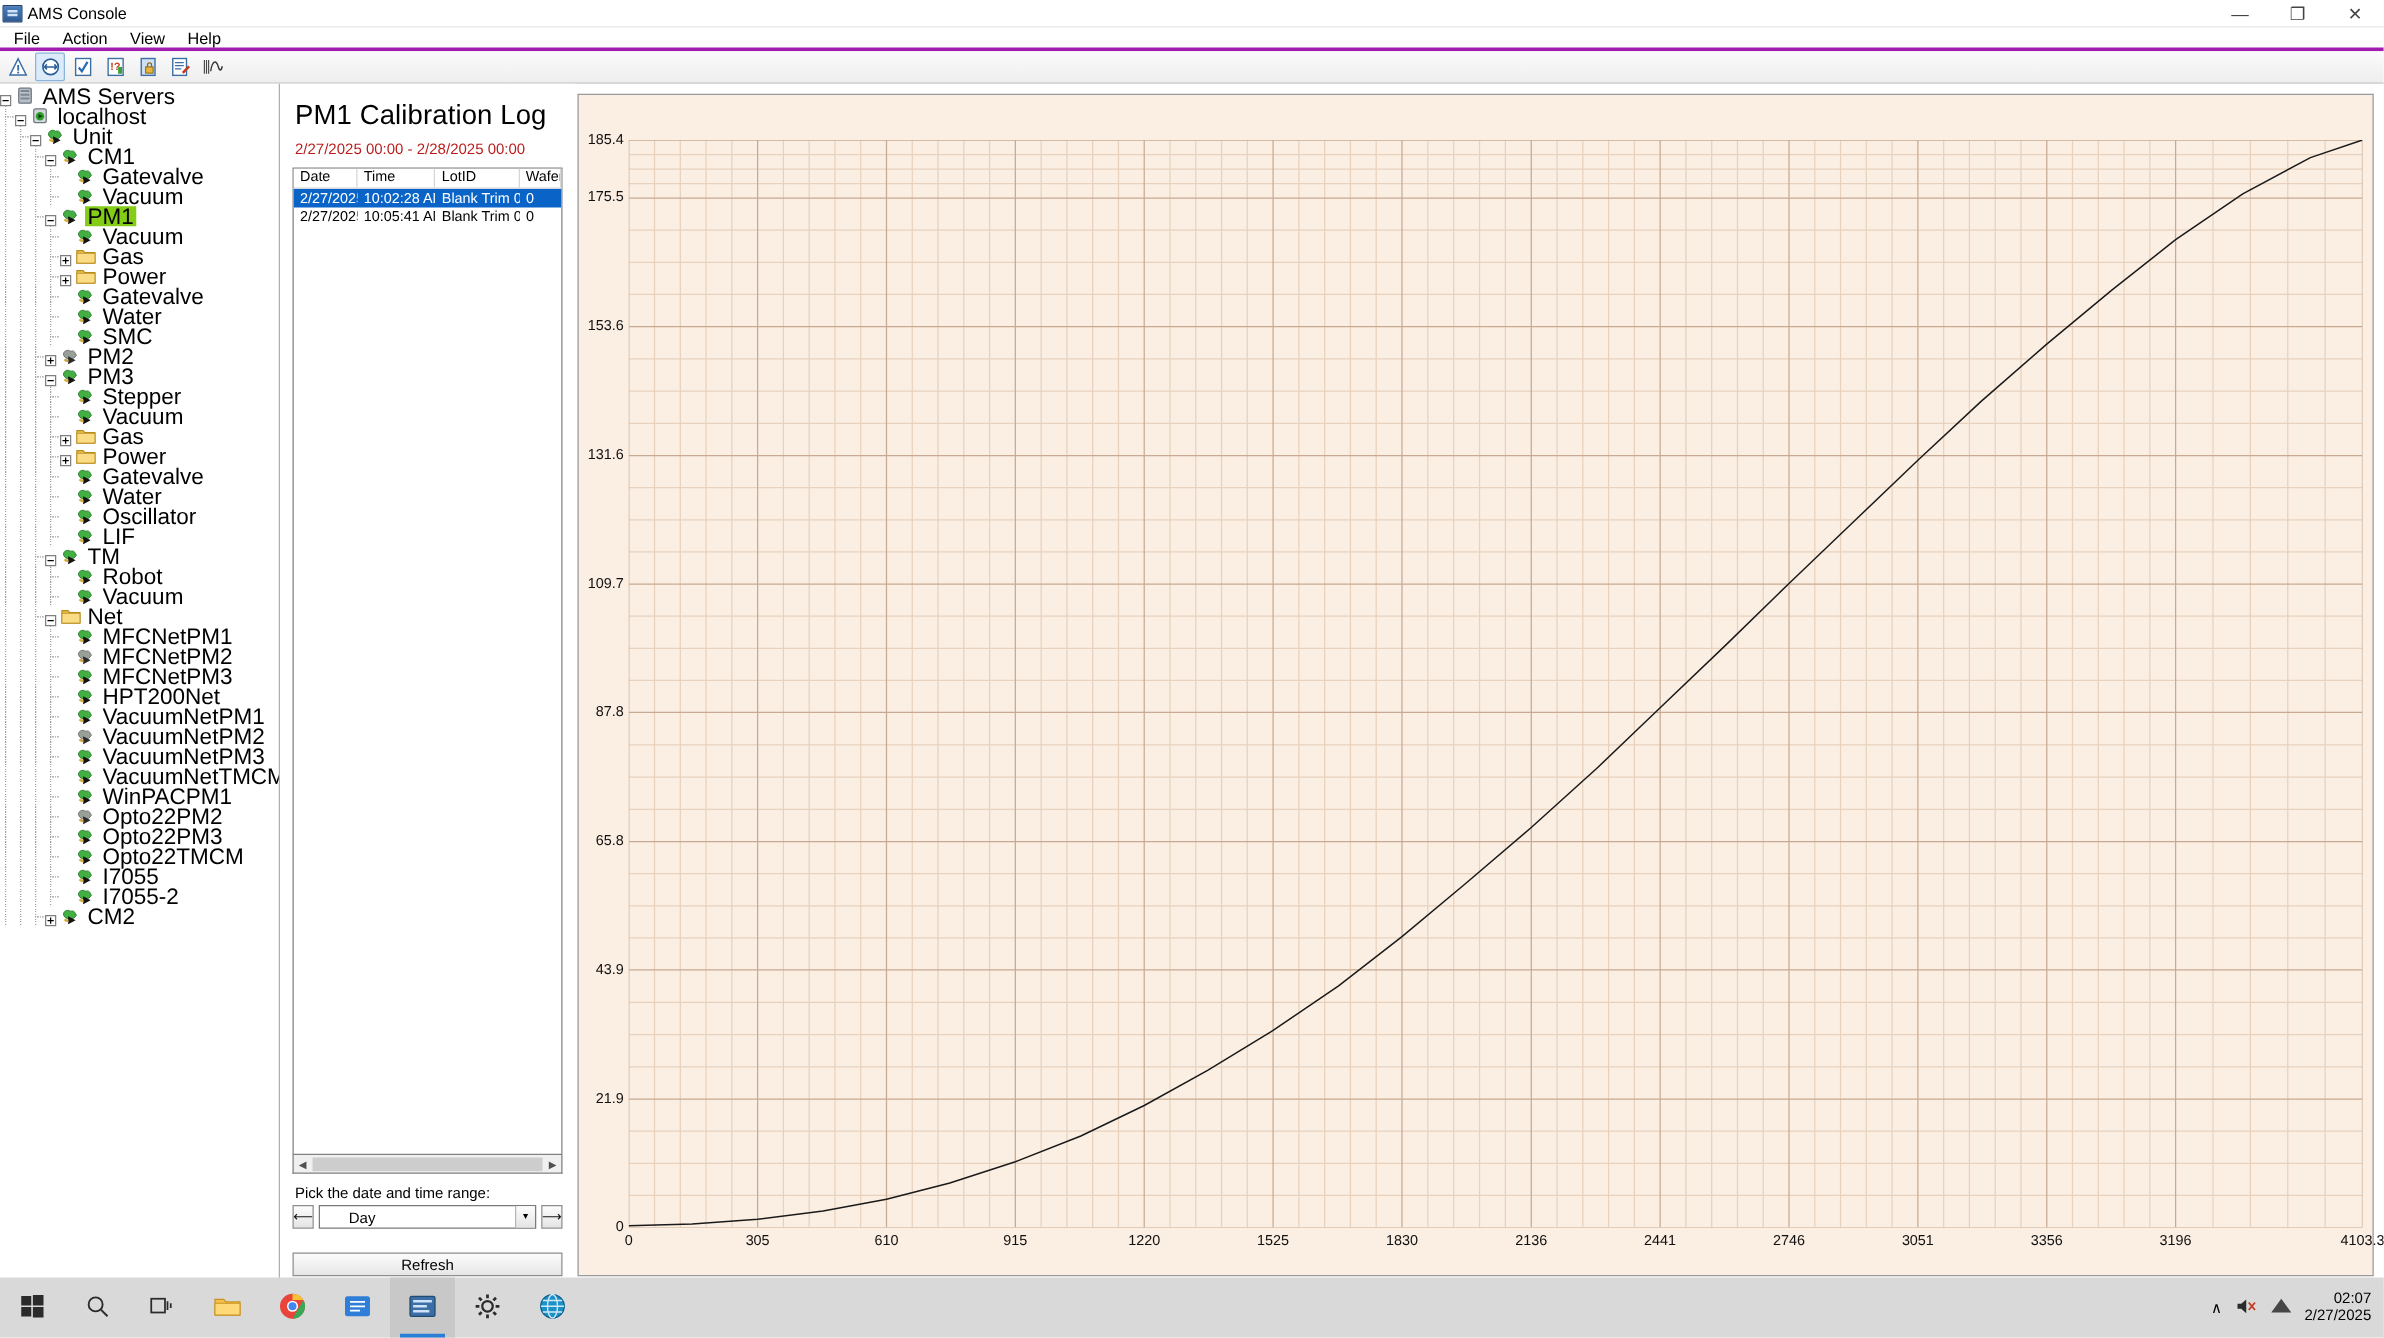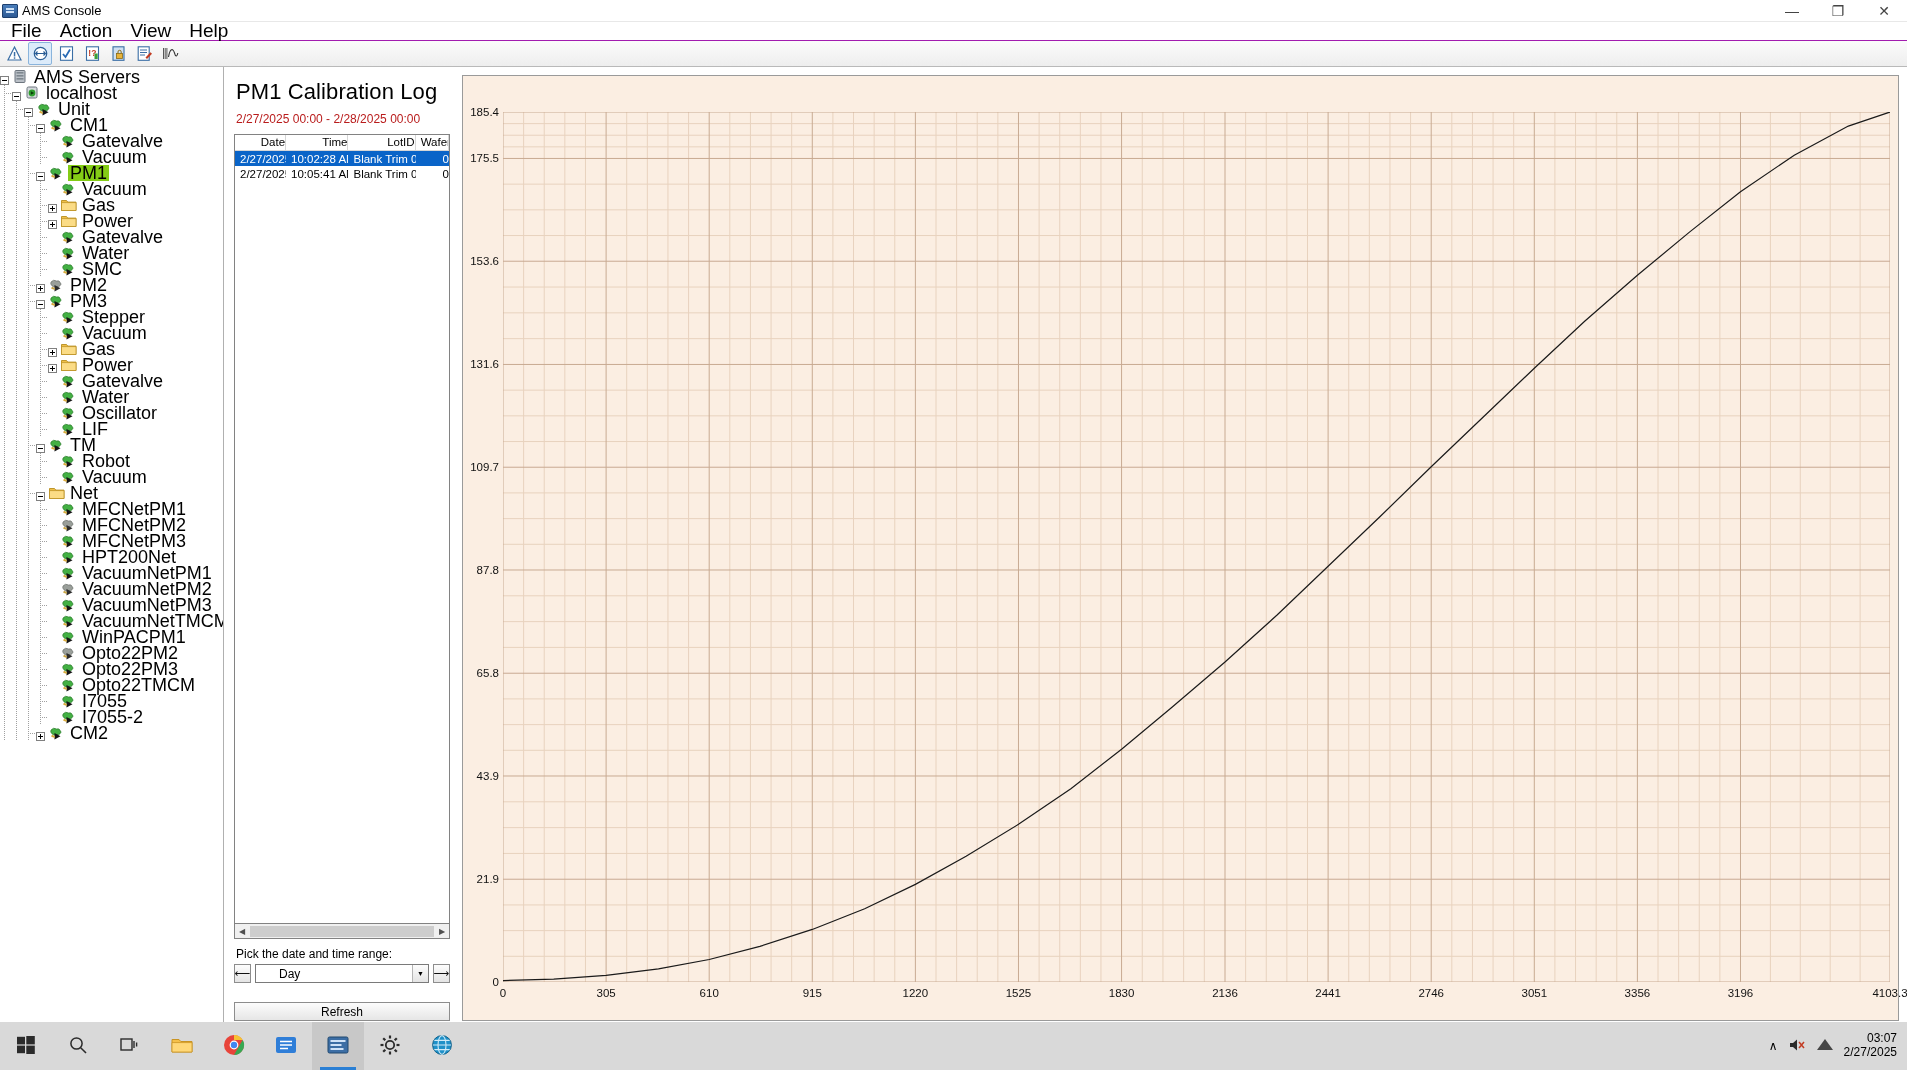--- a/index.html
+++ b/index.html
@@ -25,21 +25,21 @@
   }
   .titlebar .ttl { font-size:13px; color:#000; }
   .wctrls { position:absolute; right:0; top:0; height:22px; display:flex; }
   .wctrls div {
     width:46px; height:22px; display:flex; align-items:center; justify-content:center;
     font-size:14px; color:#444;
   }
   
   .menubar {
     height:19px; background:#ffffff; display:flex; align-items:center;
-    padding-left:2px; border-bottom:1px solid #a21caf; font-size:19px;text-align:center;
+    padding-left:2px; border-bottom:3px solid #a21caf; font-size:13px;text-align:center;
   }
   .menubar span { padding:1px 9px; cursor:default; }
   
   .toolbar {
     height:26px; background:linear-gradient(#fbfbfb,#eeeeee);
     border-bottom:1px solid #b9b9b9; display:flex; align-items:center; padding-left:2px; gap:2px;
   }
   .tbtn {
     width:24px; height:23px; display:flex; align-items:center; justify-content:center;
     border:1px solid transparent; border-radius:2px;
@@ -81,21 +81,21 @@
     background:repeating-linear-gradient(#a0a0a0 0 1px, transparent 1px 2px);
   }
   .tico { width:18px; height:16px; flex:none; margin-right:2px; position:relative; }
   
   .detail {
     width:236px; flex:none; background:#ffffff; padding:8px 10px 0 10px;
     display:flex; flex-direction:column;
   }
   .d-title { font-size:22px; font-weight:400; color:#000; margin:4px 0 7px 2px; letter-spacing:0.1px; }
   .d-range { font-size:12px; color:#b91c1c; margin:0 0 8px 2px; }
-  .lvwrap { border:1px solid #828282; background:#fff; flex:1; display:flex; flex-direction:column; min-height:0;text-align:right; }
+  .lvwrap { border:1px solid #828282; background:#fff; flex:1; display:flex; flex-direction:column; min-height:0; }
   .lvhead { display:flex; height:16px; border-bottom:1px solid #d6d6d6; background:#fff; flex:none; }
   .lvhead div {
     font-size:11.5px; padding:1px 0 0 5px; border-right:1px solid #d6d6d6; overflow:hidden;
     white-space:nowrap;
   }
   .lvbody { flex:1; overflow:hidden; }
   .lvrow { display:flex; height:15px; font-size:11.5px; align-items:center; }
   .lvrow.sel { background:#0a64c8; color:#fff; }
   .lvrow div { padding-left:5px; overflow:hidden; white-space:nowrap; }
   .c-date { width:62px; } .c-time { width:76px; } .c-lot { width:82px; } .c-wafer { width:40px; }
@@ -1056,17 +1056,17 @@
           <path d="M2 6 h3 L9 2.5 v11 L5 10 H2 Z" fill="#2b2b2b"></path>
           <path d="M11 5 L16 11 M16 5 L11 11" stroke="#c23b22" stroke-width="1.5"></path>
         </svg>
     </span>
     <span>
       <svg width="18" height="16" viewBox="0 0 18 16">
           <path d="M1 13 L9 2 L17 13 Z" fill="#2b2b2b" opacity=".85"></path>
         </svg>
     </span>
     <span class="clock">
-      <span style="display:block">03:07</span>
+      <span style="display:block">02:07</span>
       <span style="display:block">2/27/2025</span>
     </span>
   </div>
 </div>
 
 </body></html>

